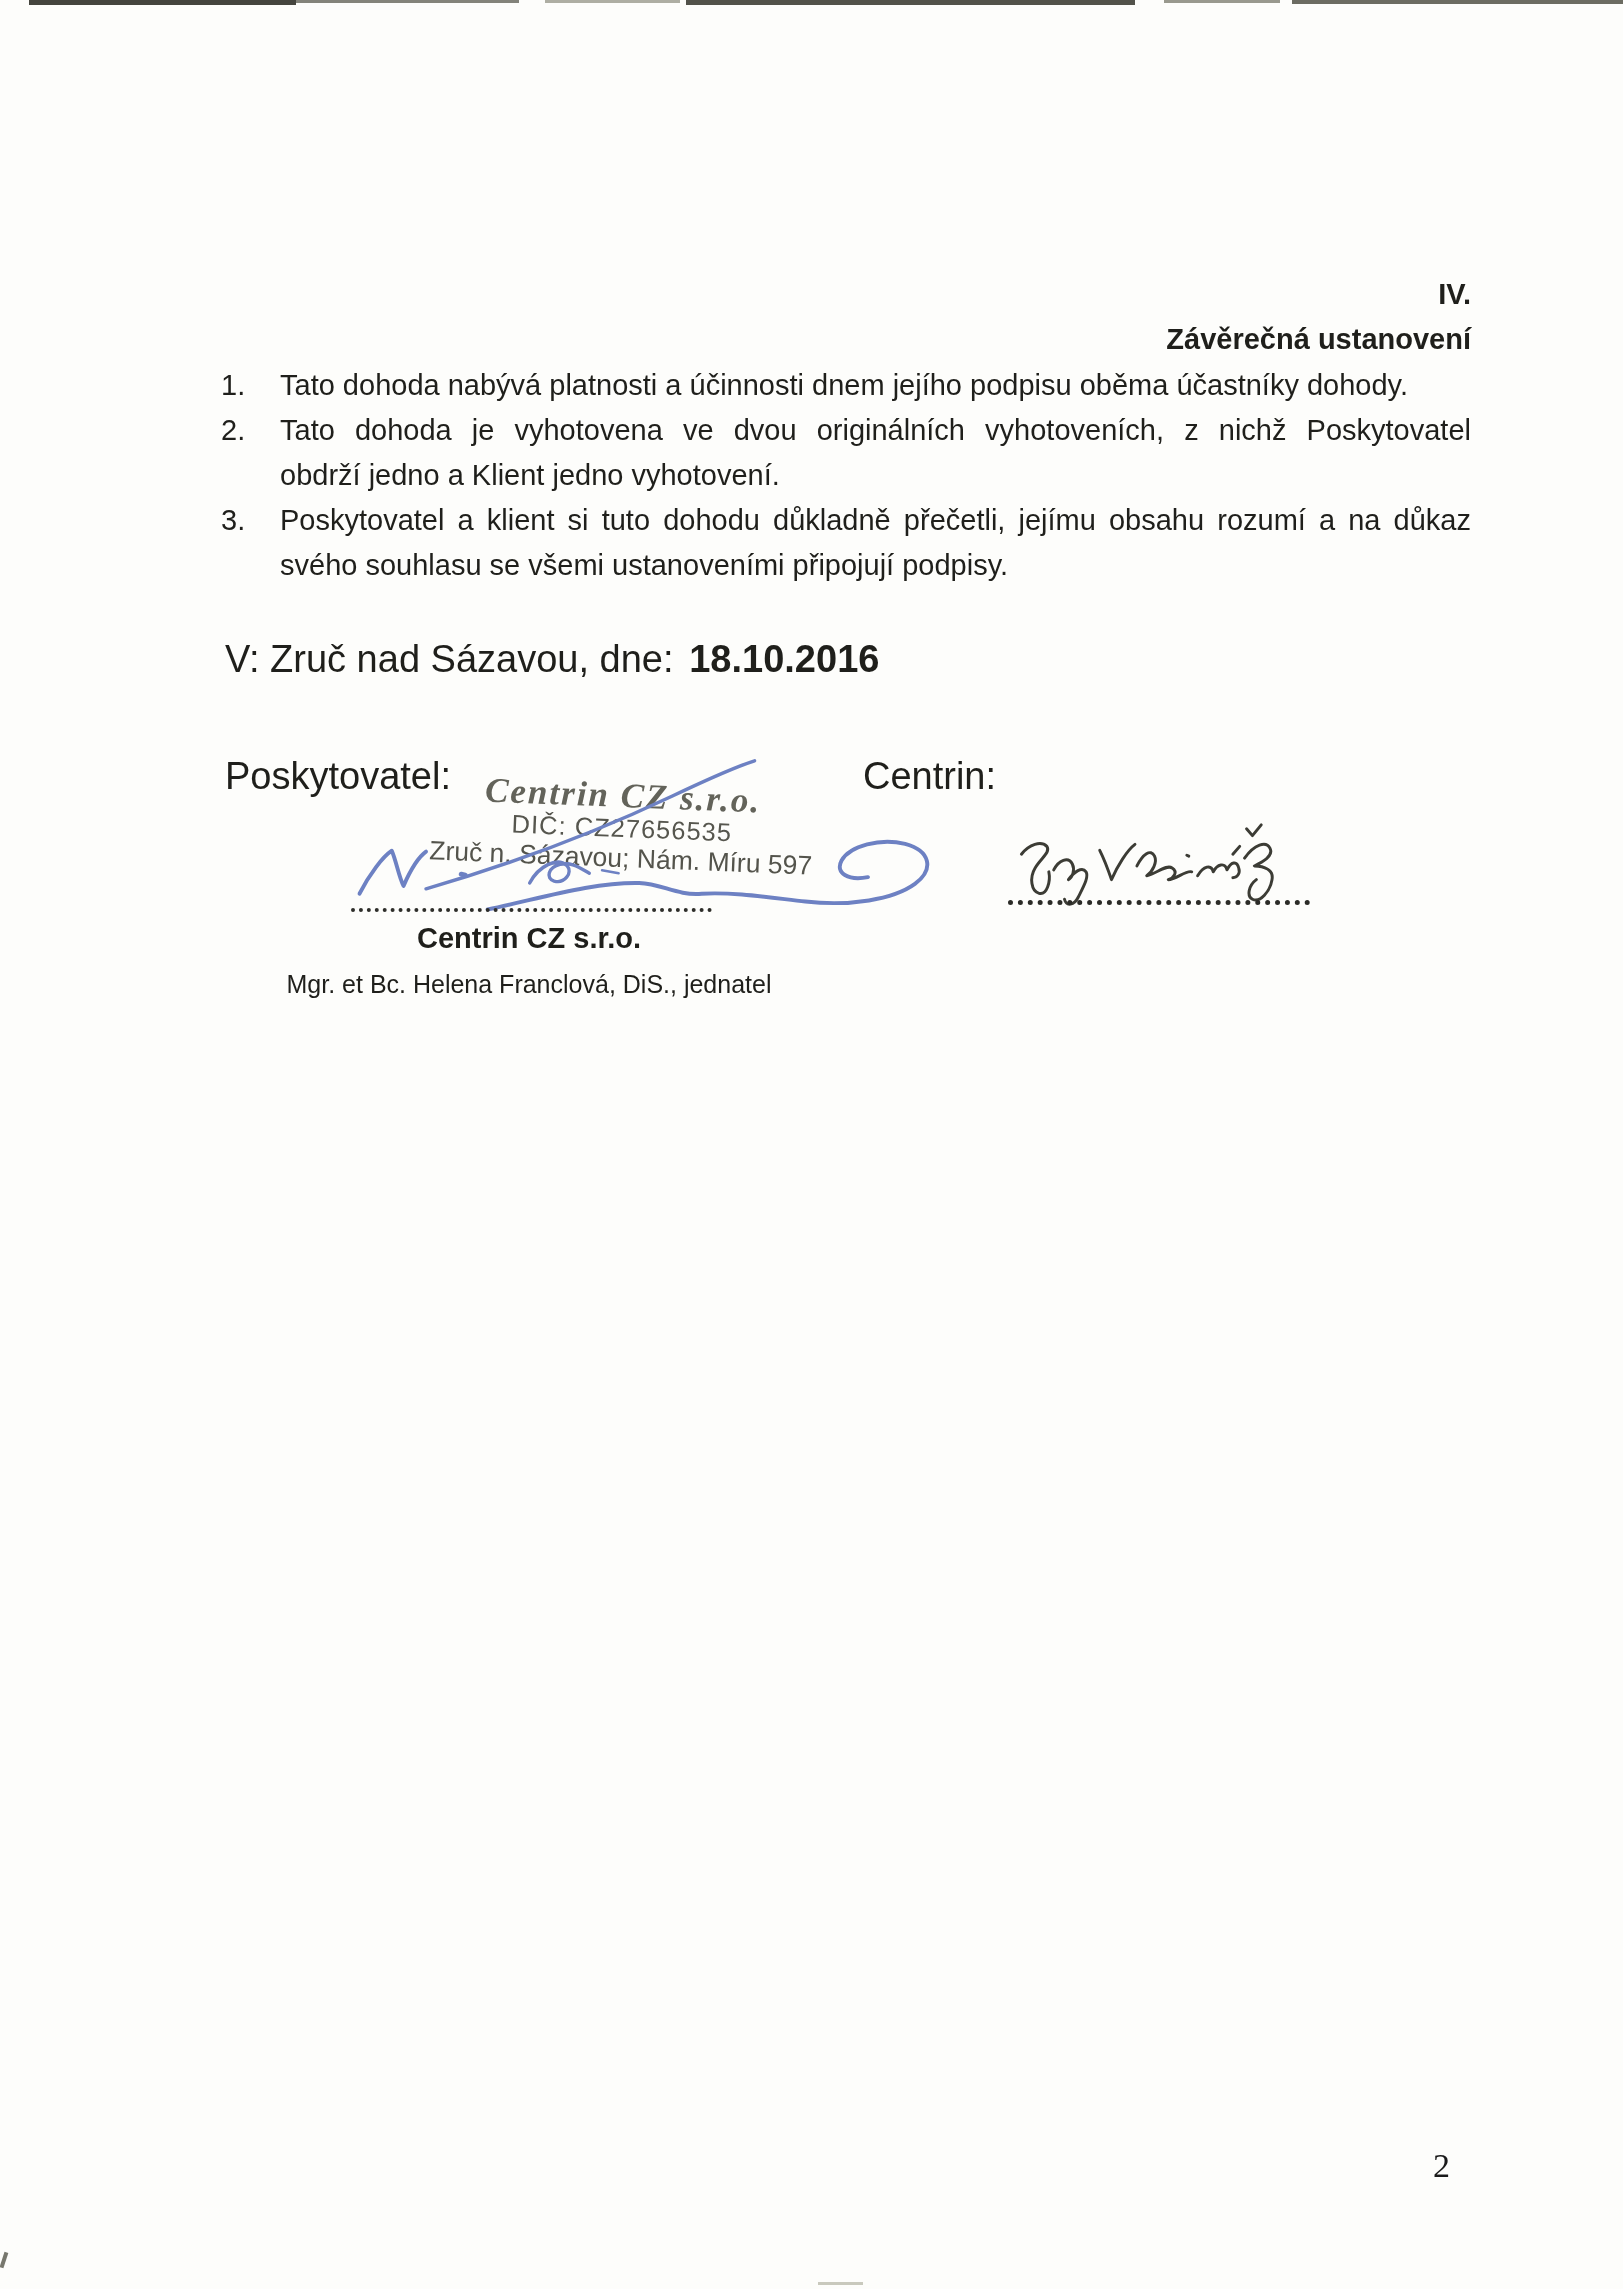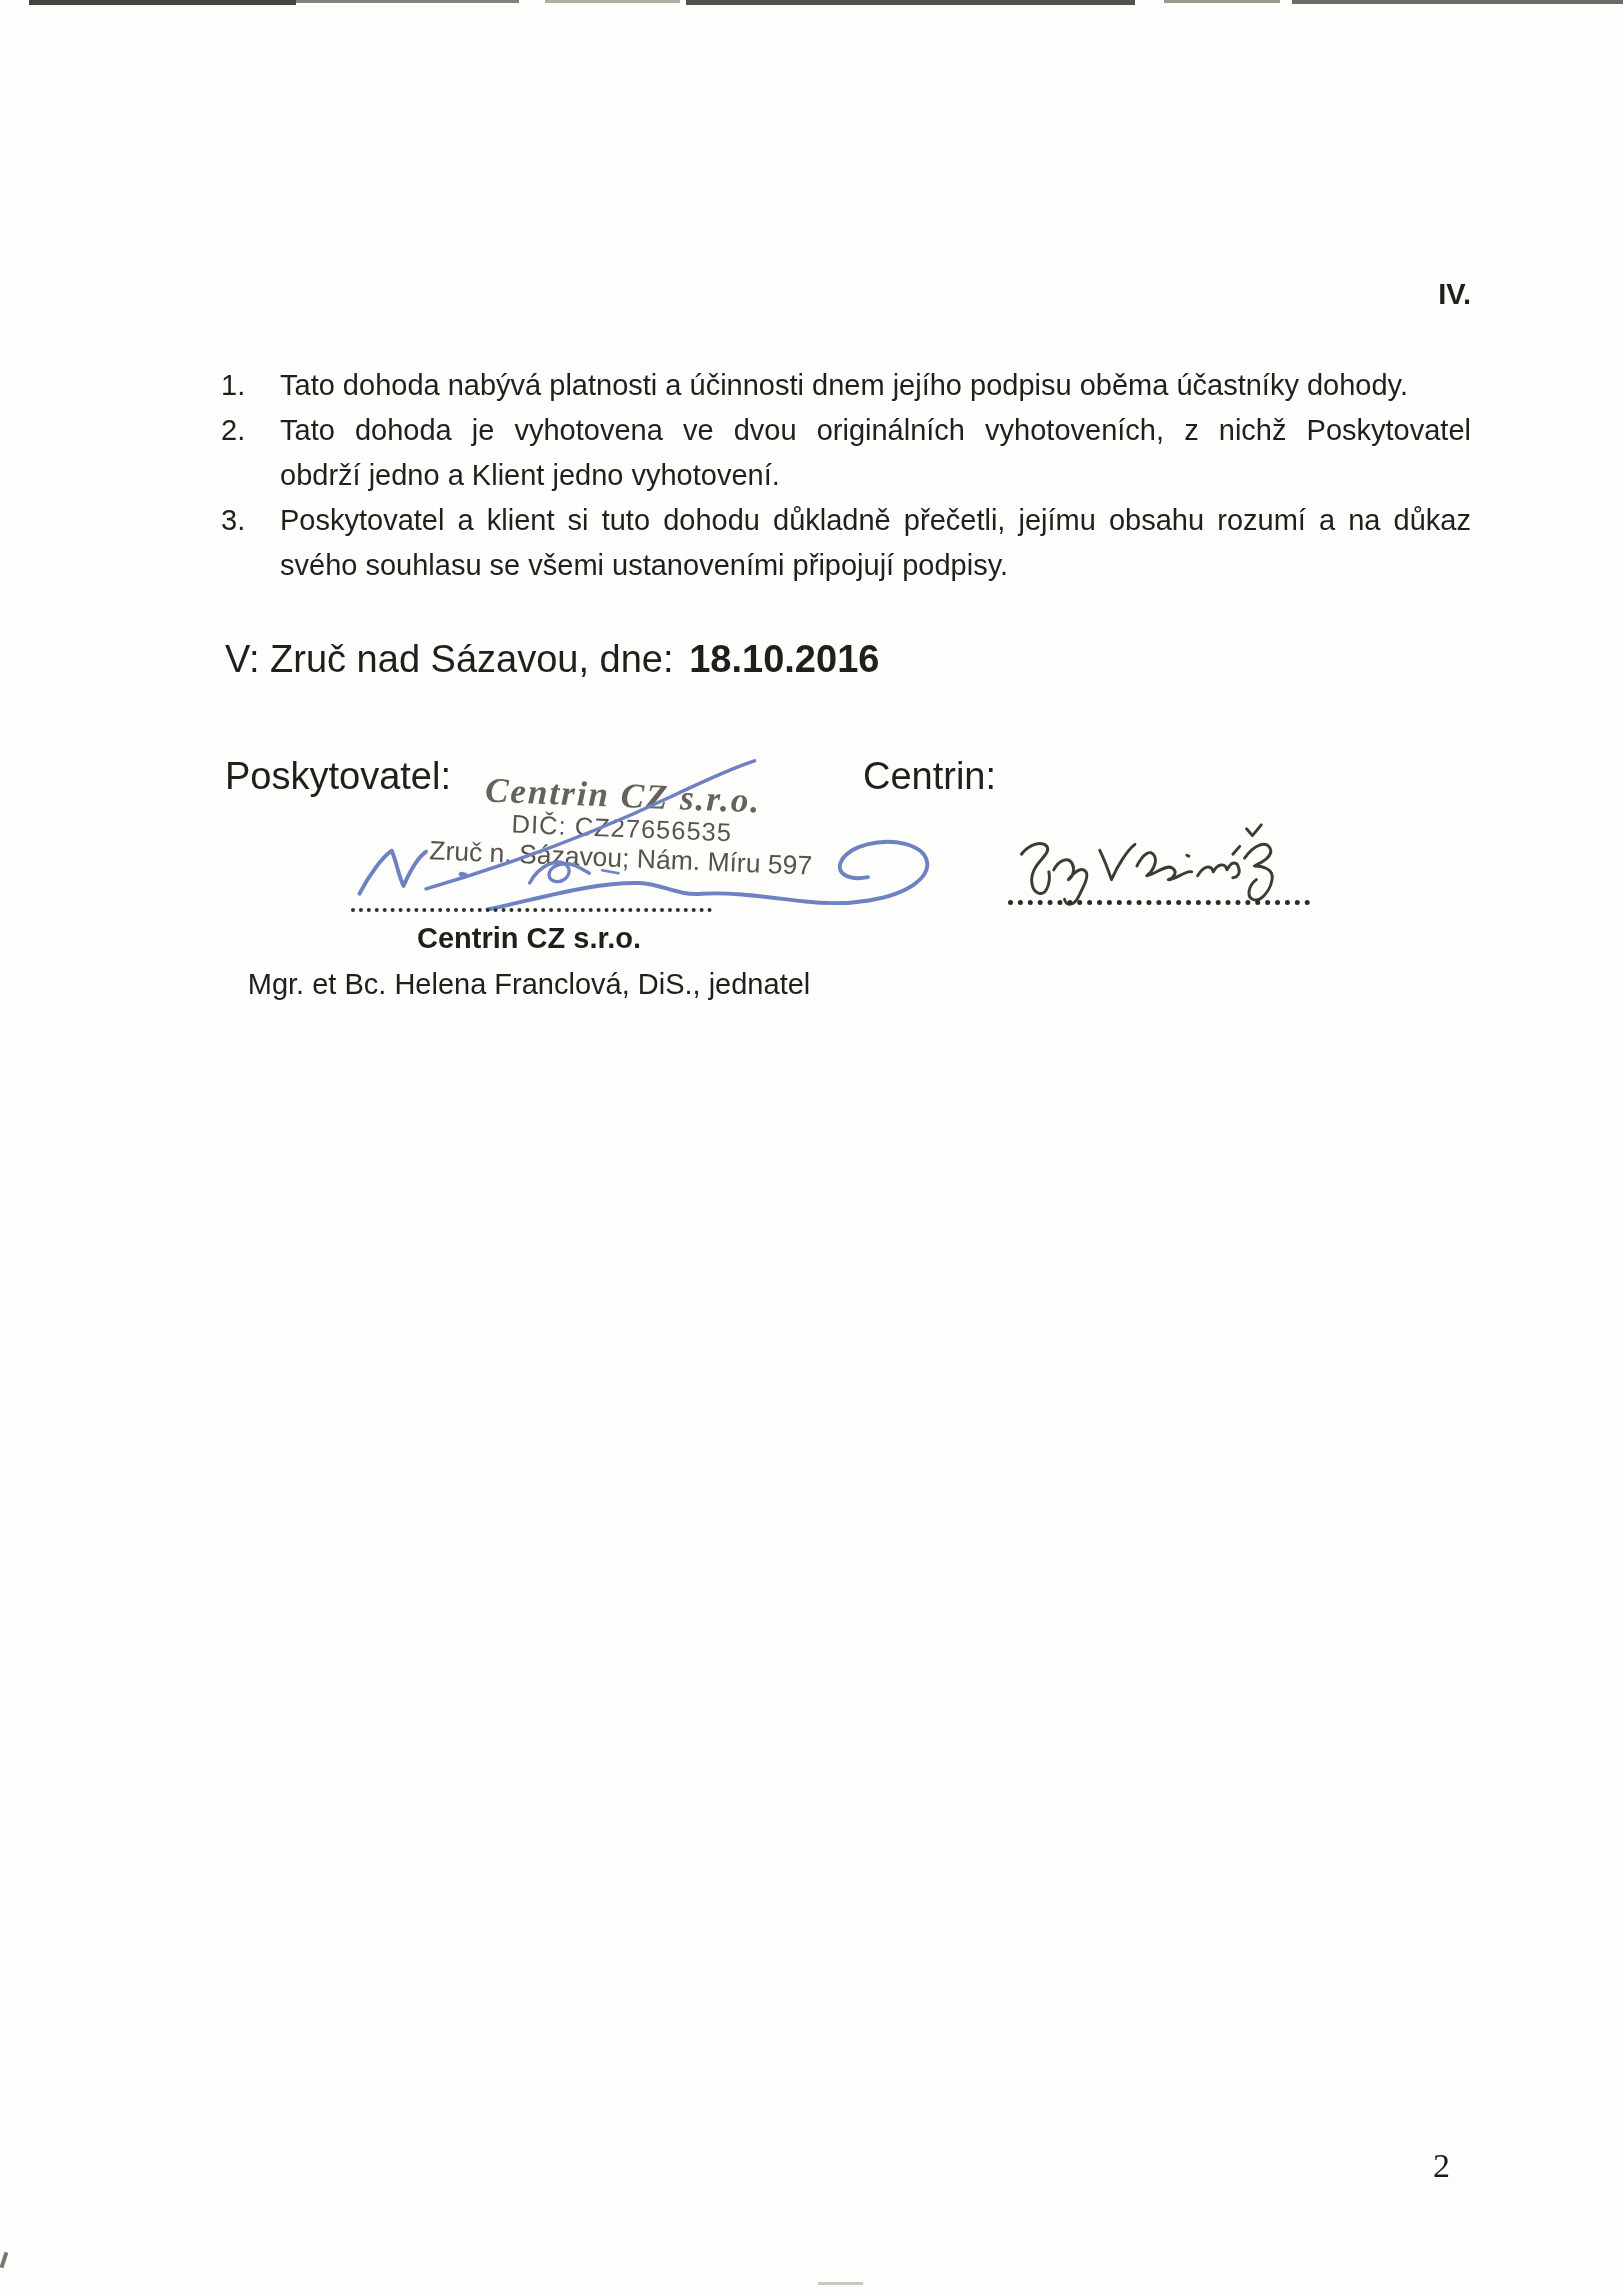--- a/index.html
+++ b/index.html
@@ -38,41 +38,42 @@
     font-size:35px;line-height:37px;letter-spacing:2px;color:#63635a;
   }
   .stamp .vat{font-size:25.5px;line-height:29px;letter-spacing:1px;color:#56564e;}
   .stamp .addr{font-size:26.5px;line-height:31px;color:#54544c;white-space:nowrap;}
   .dotline{position:absolute;height:7.8px;}
   .dot-provider{left:351px;top:900px;width:361px;border-bottom:4.9px dotted #2e2e2a;}
   .dot-client{left:1008px;top:892px;width:302px;border-bottom:5.9px dotted #2b2b27;}
   .company{left:225px;top:917px;width:608px;text-align:center;font-weight:bold;
            font-size:29px;line-height:43px;}
   .signatory{left:225px;top:963px;width:608px;text-align:center;
-             font-size:29px;line-height:43px;white-space:nowrap;}
+             font-size:25px;line-height:43px;white-space:nowrap;}
   .pagenum{left:1433px;top:2147px;font-family:"Liberation Serif",serif;
            font-size:34px;color:#1a1a1a;}
   svg{position:absolute;overflow:visible;}
   svg path{fill:none;stroke-linecap:round;stroke-linejoin:round;}
   .artifact{position:absolute;background:#8a8a80;}
 </style>
 </head>
 <body>
 
 <div>
   <div class="scanline" style="left:29px;width:267px;height:4.9px;background:#45453e;"></div>
   <div class="scanline" style="left:296px;width:223px;height:2.9px;background:#83837a;"></div>
   <div class="scanline" style="left:545px;width:135px;height:2.9px;background:#aeaea3;"></div>
   <div class="scanline" style="left:686px;width:449px;height:4.9px;background:#52524a;"></div>
   <div class="scanline" style="left:1164px;width:116px;height:2.9px;background:#99998e;"></div>
   <div class="scanline" style="left:1292px;width:331px;height:3.9px;background:#6c6c62;"></div>
 </div>
 
 <div class="abs heading">
   <div>IV.</div>
+  <div>Závěrečná ustanovení</div>
 </div>
 
 <div class="abs list">
   <div class="item">
     <div class="num">1.</div>
     <div class="lines">
       <div class="line">Tato dohoda nabývá platnosti a účinnosti dnem jejího podpisu oběma účastníky dohody.</div>
     </div>
   </div>
   <div class="item">

